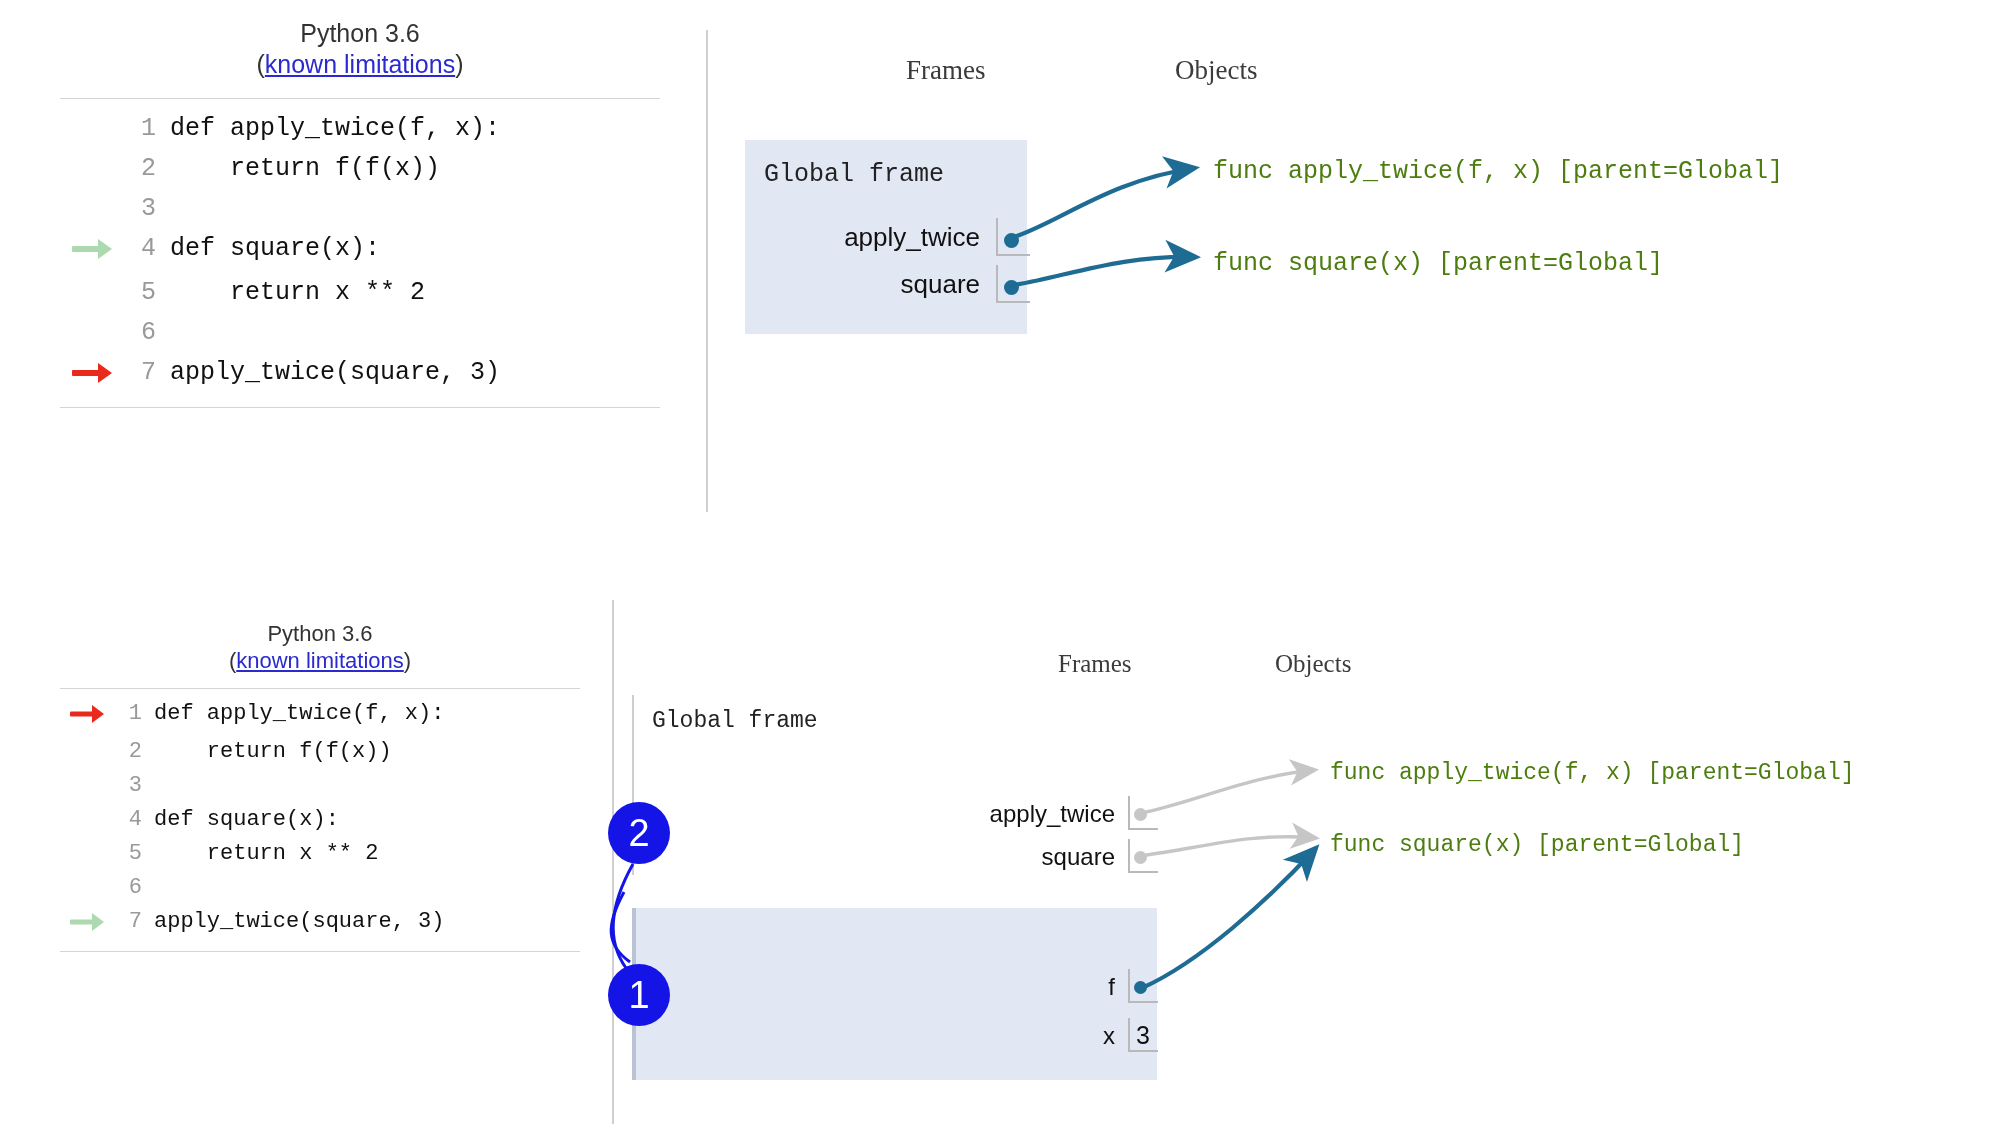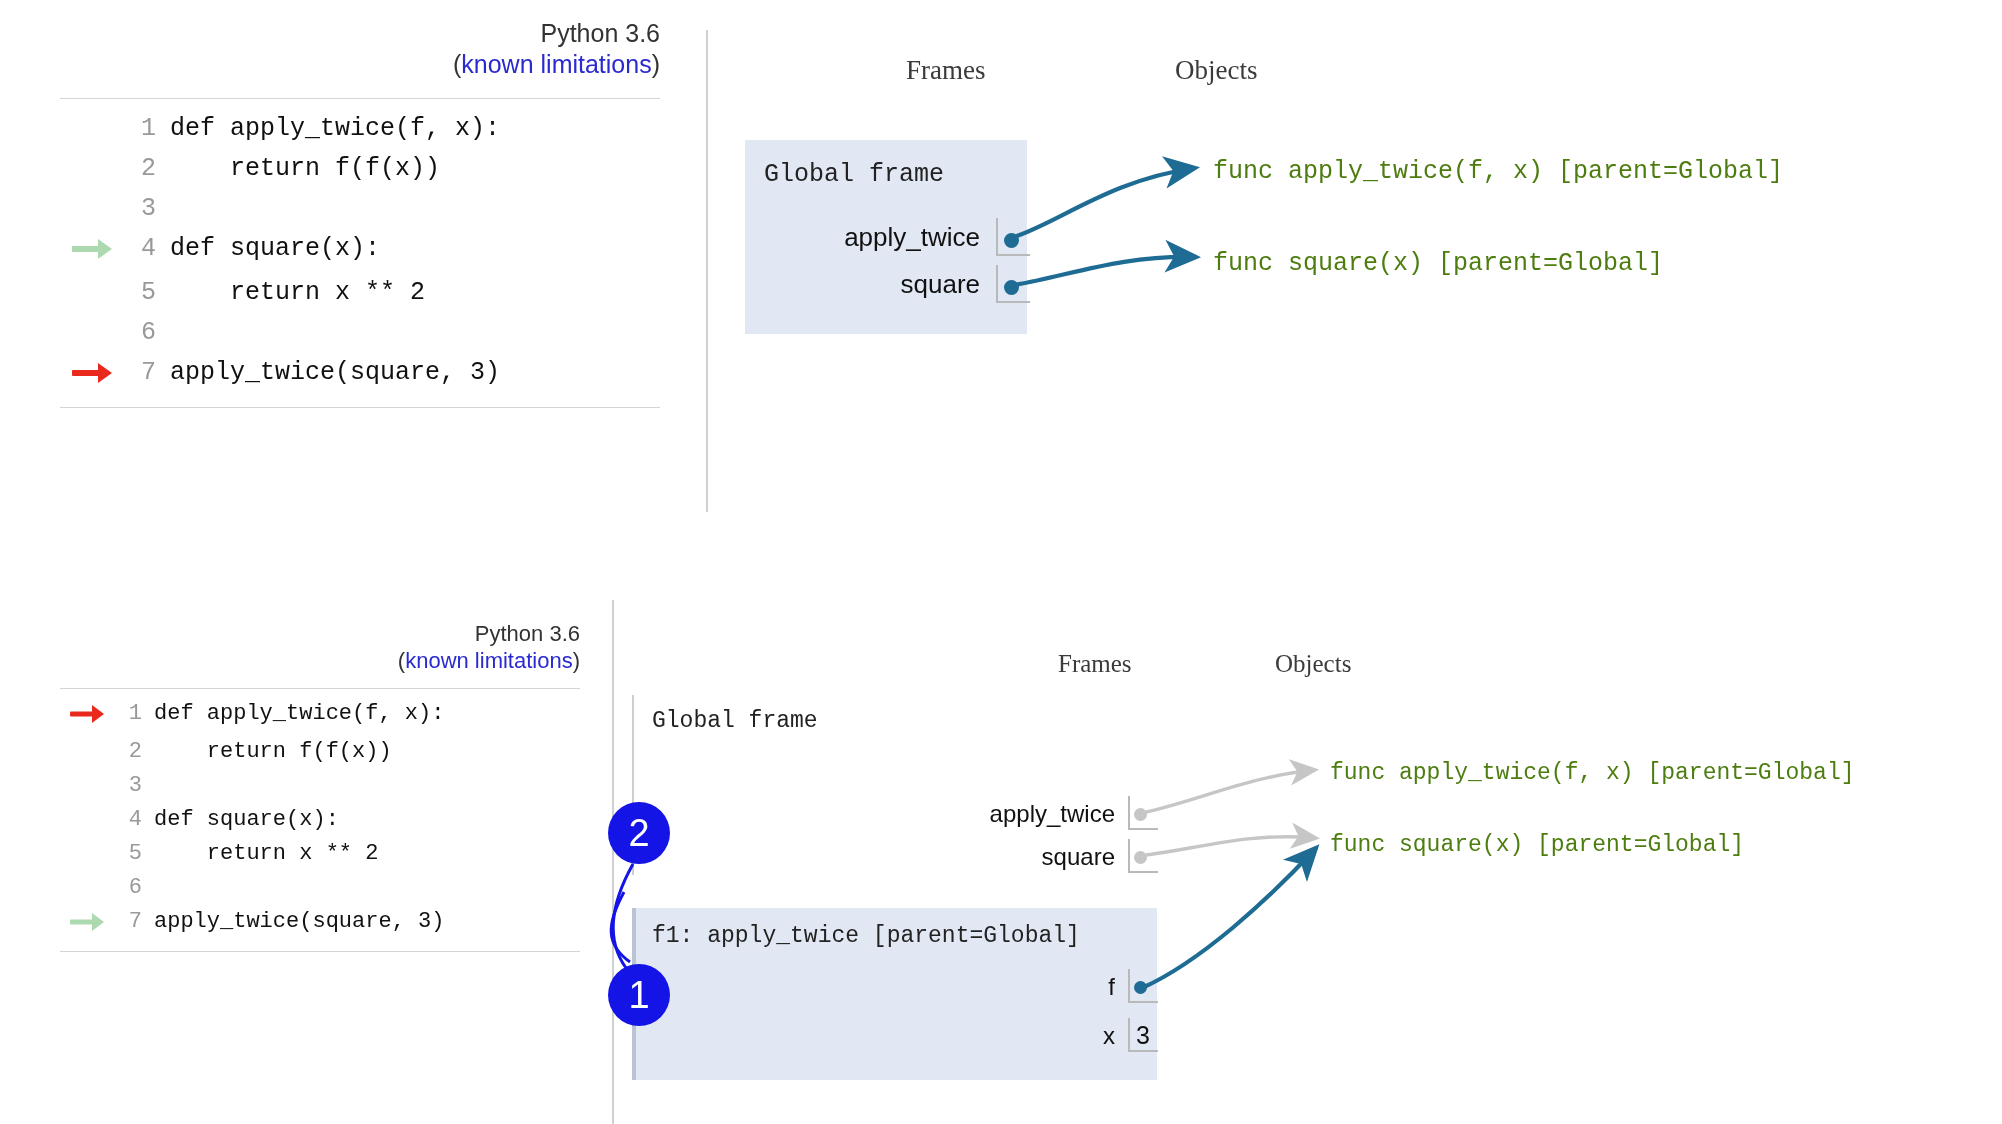--- a/index.html
+++ b/index.html
@@ -7,24 +7,24 @@
     width:2002px;height:1124px;position:relative;overflow:hidden;
     font-family:"Liberation Sans", sans-serif;
     color:#1a1a1a;
     -webkit-font-smoothing:antialiased;
   }
   .panel{position:absolute;}
 
   
   .code-col{position:absolute;}
   .py-ver{
-    text-align:right;font-size:25px;line-height:31px;color:#333;
-    font-family:"Liberation Sans", sans-serif;
-  }
-  .py-ver .lim{color:#2a2ad0;cursor:pointer;}
+    text-align:center;font-size:25px;line-height:31px;color:#333;
+    font-family:"Liberation Sans", sans-serif;
+  }
+  .py-ver .lim{color:#2a2ad0;text-decoration:underline;cursor:pointer;}
   .code-rule{height:1px;background:#d5d5d5;}
   table.codetbl{border-collapse:collapse;}
   table.codetbl td{padding:0;vertical-align:top;}
   .arrow-cell{width:56px;text-align:right;padding-right:6px !important;}
   .lineno{
     width:34px;text-align:right;color:#999;
     font-family:"Liberation Mono","DejaVu Sans Mono",monospace;
     font-size:25px;line-height:40px;padding-right:14px !important;
   }
   .codetext{
@@ -230,21 +230,20 @@
   <div class="varname" style="left:860px;top:200px;width:255px;font-size:24px;">apply_twice</div>
   <div class="slot" style="left:1128px;top:196px;width:28px;height:32px;"></div>
   <div class="dot grey" style="left:1134px;top:208px;width:13px;height:13px;"></div>
 
   <div class="varname" style="left:860px;top:243px;width:255px;font-size:24px;">square</div>
   <div class="slot" style="left:1128px;top:239px;width:28px;height:32px;"></div>
   <div class="dot grey" style="left:1134px;top:251px;width:13px;height:13px;"></div>
 
   <div class="frame-box" style="left:632px;top:308px;width:525px;height:172px;"></div>
   <div class="frame-box" style="left:632px;top:308px;width:4px;height:172px;background:#b9c3d4;"></div>
-  <div class="frame-title" style="left:652px;top:323px;font-size:23px;">f1: apply_twice [parent=Global]</div>
 
   <div class="varname" style="left:870px;top:373px;width:245px;font-size:24px;">f</div>
   <div class="slot" style="left:1128px;top:369px;width:28px;height:32px;"></div>
   <div class="dot blue" style="left:1134px;top:381px;width:13px;height:13px;"></div>
 
   <div class="varname" style="left:870px;top:422px;width:245px;font-size:24px;">x</div>
   <div class="slot" style="left:1128px;top:418px;width:28px;height:32px;"></div>
   <div class="slotval" style="left:1136px;top:421px;font-size:25px;">3</div>
 
   <div class="objlbl" style="left:1330px;top:160px;font-size:23px;">func apply_twice(f, x) [parent=Global]</div>

